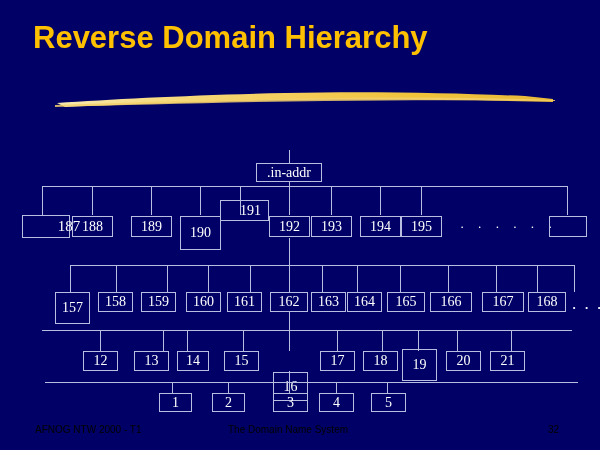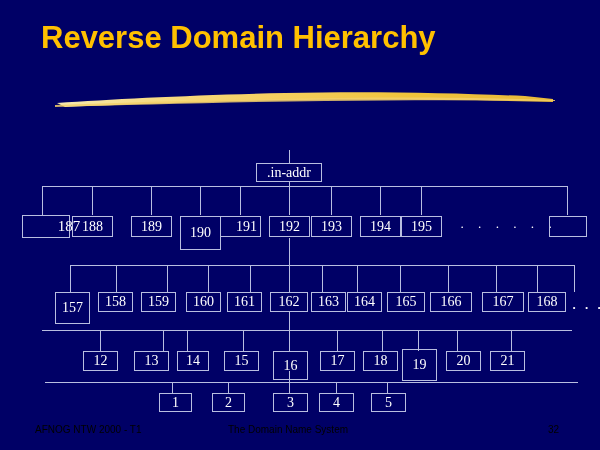--- a/index.html
+++ b/index.html
@@ -13,21 +13,20 @@
   #slide{position:absolute;inset:0;width:600px;height:450px;}
 
   
   .title{
     position:absolute;left:33px;top:20px;
     font-size:31px;font-weight:bold;
     color:#FFC000;
     letter-spacing:0px;
     white-space:nowrap;
     font-family:"Liberation Sans",sans-serif;
-    margin-left:8px;
   }
 
   
   .brush{position:absolute;left:55px;top:88px;width:500px;height:22px;}
 
   
   .node{
     position:absolute;
     box-sizing:border-box;
     border:1px solid #b9bee0;
@@ -111,21 +110,21 @@
   <div class="vline" style="left:289px;top:186px;height:29px;"></div>
   <div class="vline" style="left:331px;top:186px;height:29px;"></div>
   <div class="vline" style="left:380px;top:186px;height:29px;"></div>
   <div class="vline" style="left:421px;top:186px;height:29px;"></div>
   <div class="vline" style="left:567px;top:186px;height:29px;"></div>
 
   <div class="node big" style="left:22px;top:215px;width:41px;height:23px;">187</div>
   <div class="node" style="left:72px;top:216px;width:41px;height:21px;">188</div>
   <div class="node" style="left:131px;top:216px;width:41px;height:21px;">189</div>
   <div class="node" style="left:180px;top:216px;width:41px;height:34px;">190</div>
-  <div class="node" style="left:220px;top:216px;width:41px;height:21px;padding-left:12px;">191</div>
+  <div class="node" style="left:220px;top:200px;width:49px;height:21px;padding-left:12px;">191</div>
   <div class="node" style="left:269px;top:216px;width:41px;height:21px;">192</div>
   <div class="node" style="left:311px;top:216px;width:41px;height:21px;">193</div>
   <div class="node" style="left:360px;top:216px;width:41px;height:21px;">194</div>
   <div class="node" style="left:401px;top:216px;width:41px;height:21px;">195</div>
 
   <div class="dots sm" style="left:460px;top:219px;">· · · · · ·</div>
 
   <div class="node empty" style="left:549px;top:216px;width:38px;height:21px;"></div>
 
   <div class="vline" style="left:289px;top:238px;height:27px;"></div>
@@ -171,21 +170,21 @@
   <div class="vline" style="left:337px;top:330px;height:21px;"></div>
   <div class="vline" style="left:382px;top:330px;height:21px;"></div>
   <div class="vline" style="left:418px;top:330px;height:21px;"></div>
   <div class="vline" style="left:457px;top:330px;height:21px;"></div>
   <div class="vline" style="left:511px;top:330px;height:21px;"></div>
 
   <div class="node" style="left:83px;top:351px;width:35px;height:20px;">12</div>
   <div class="node" style="left:134px;top:351px;width:35px;height:20px;">13</div>
   <div class="node" style="left:177px;top:351px;width:32px;height:20px;">14</div>
   <div class="node" style="left:224px;top:351px;width:35px;height:20px;">15</div>
-  <div class="node" style="left:273px;top:351px;width:35px;height:29px;">16</div>
+  <div class="node" style="left:273px;top:372px;width:35px;height:29px;">16</div>
   <div class="node" style="left:320px;top:351px;width:35px;height:20px;">17</div>
   <div class="node" style="left:363px;top:351px;width:35px;height:20px;">18</div>
   <div class="node" style="left:402px;top:349px;width:35px;height:32px;">19</div>
   <div class="node" style="left:446px;top:351px;width:35px;height:20px;">20</div>
   <div class="node" style="left:490px;top:351px;width:35px;height:20px;">21</div>
 
   <div class="vline" style="left:289px;top:371px;height:11px;"></div>
   <div class="hline" style="left:45px;top:382px;width:533px;"></div>
 
   <div class="vline" style="left:172px;top:382px;height:11px;"></div>

